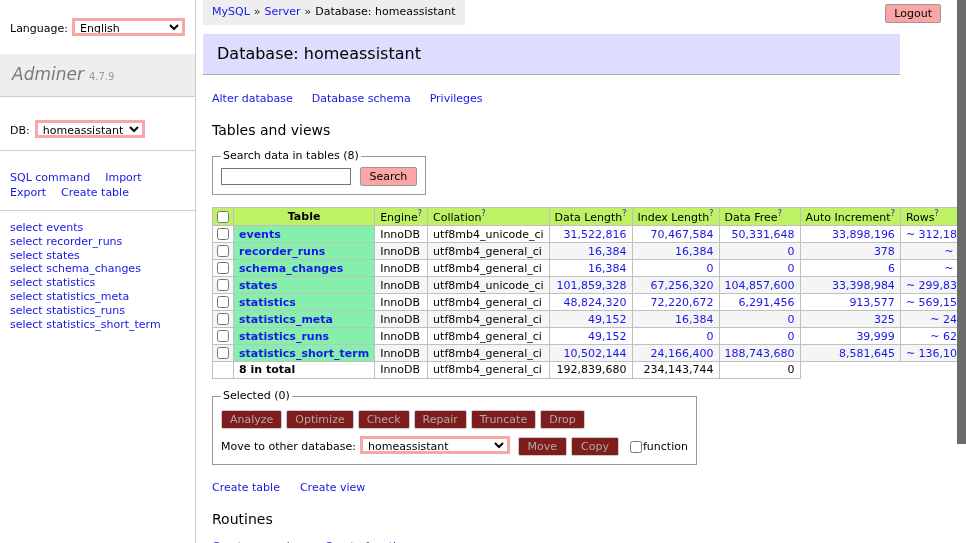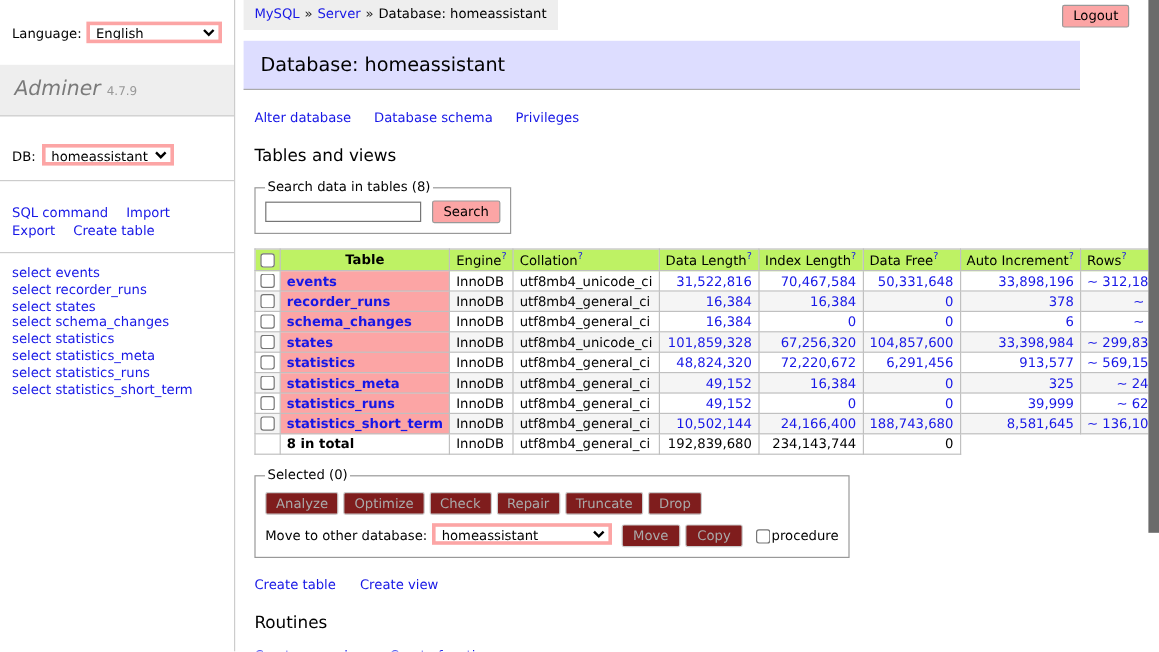--- a/index.html
+++ b/index.html
@@ -61,21 +61,21 @@
   legend { padding:0 2px; }
   .search-fieldset input[type=text] { width:130px; height:17px; border:1px solid #767676; padding:1px 3px; margin-right:5px; }
 
   table.db-tables { border-collapse:collapse; margin:12px 0 0 9px; }
   table.db-tables th, table.db-tables td {
     border:1px solid #c0c0c0; padding:1px 5px; white-space:nowrap; height:16px;
   }
   table.db-tables thead th, table.db-tables thead td { background:#bef264; font-weight:normal; text-align:left; }
   table.db-tables thead th.col-table { font-weight:bold; text-align:center; }
   table.db-tables sup.help { font-size:8px; }
-  table.db-tables tbody th.name { background:#fca5a5; text-align:left; }
+  table.db-tables tbody th.name { background:#86efac; text-align:left; }
   table.db-tables tbody th.name a { font-weight:bold; }
   table.db-tables tr.alt td { background:#f5f5f5; }
   table.db-tables td.num { text-align:right; }
   table.db-tables td.check { text-align:center; padding:1px 3px; }
   table.db-tables tr.total th.name { background:#fff; font-weight:bold; }
   table.db-tables tr.total td { background:#fff; color:#000; }
   table.db-tables td.blank { border:none; background:#fff; }
   input[type=checkbox] { width:12px; height:12px; margin:1px; vertical-align:middle; }
 
   .selected-fieldset .btn-row { margin:3px 0 7px; }
@@ -251,21 +251,21 @@
           <td class="blank"></td>
         </tr>
       </tbody>
   </table>
 
   <fieldset class="selected-fieldset">
     <legend>Selected (0)</legend>
     <div class="btn-row"><button disabled="">Analyze</button><button disabled="">Optimize</button><button disabled="">Check</button><button disabled="">Repair</button><button disabled="">Truncate</button><button disabled="">Drop</button></div>
     <div class="move-row">
       <label>Move to other database:</label><select><option>homeassistant</option></select>
-      <button disabled="">Move</button><button disabled="">Copy</button><span class="overwrite-wrap"><input type="checkbox" style=""><label>procedure</label></span>
+      <button disabled="">Move</button><button disabled="">Copy</button><span class="overwrite-wrap"><input type="checkbox" style=""><label>function</label></span>
     </div>
   </fieldset>
 
   <p class="create-links"><a href="#">Create table</a><a href="#">Create view</a></p>
 
   <h3>Routines</h3>
   <p class="routine-links"><a href="#">Create procedure</a><a href="#">Create function</a></p>
 
   
 </div>

